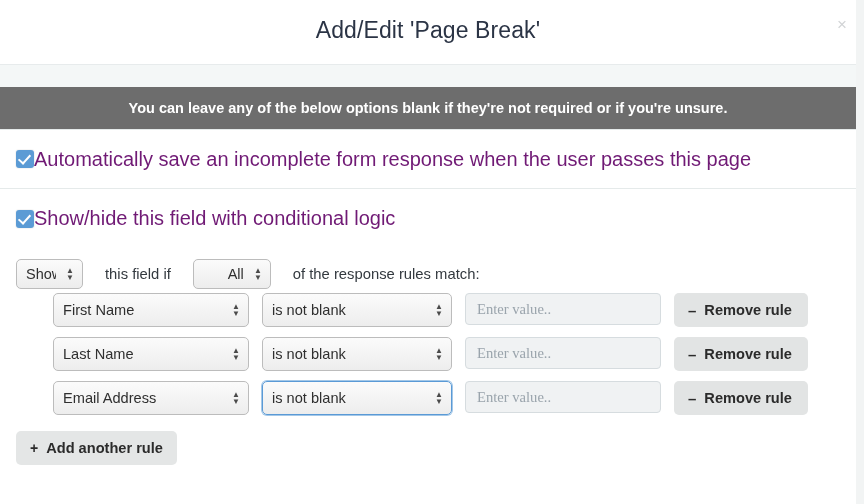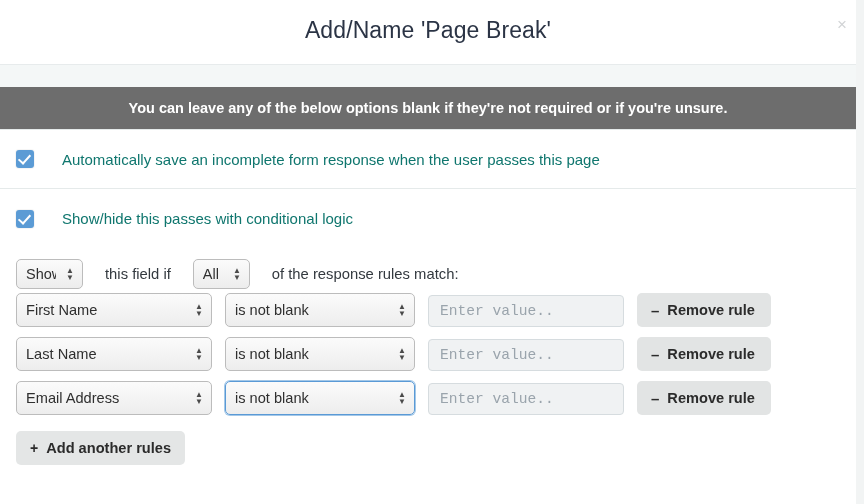--- a/index.html
+++ b/index.html
@@ -105,23 +105,23 @@
   .checkbox::after {
     content: "";
     position: absolute;
     left: 5px; top: 2px;
     width: 5px; height: 10px;
     border: solid #ffffff;
     border-width: 0 2.3px 2.3px 0;
     transform: rotate(42deg);
   }
   .check-label {
-    margin-left: 28px;
-    font-size: 15px;
-    color: #0f766e;
+    margin-left: 0;
+    font-size: 20px;
+    color: #701a75;
   }
 
   
   .logic-line {
     display: flex;
     align-items: center;
     padding: 11px 0 4px 0;
     font-size: 14.8px;
     color: #33393f;
   }
@@ -154,27 +154,28 @@
     transform: translateY(-50%);
     pointer-events: none;
     color: #4a4a4a;
     font-size: 8px;
     line-height: 7px;
     text-align: center;
   }
   .sel-wrap .arrows span { display: block; }
 
   .sel-show { width: 67px; }
-  .sel-all  { width: 57px; }
+  .sel-all  { width: 78px; text-align: right; }
 
   
   .rule-row {
     display: flex;
-    align-items: flex-end;
+    align-items: flex-start;
     margin-bottom: 10px;
+    margin-left: 37px;
   }
   .rule-row:first-of-type { margin-top: 6px; }
 
   .sel-field {
     width: 196px;
     height: 34px;
     line-height: 32px;
     font-size: 14.6px;
   }
   .sel-cond {
@@ -191,21 +192,21 @@
 
   .gap { width: 13px; flex: 0 0 auto; }
 
   .value-input {
     width: 196px;
     height: 32px;
     border: 1px solid #d6dcdf;
     border-radius: 4px;
     background: #f0f2f3;
     color: #33393f;
-    font-family: Liberation Mono, monospace;
+    font-family: Liberation Serif, serif;
     font-size: 14.6px;
     padding: 0 11px;
   }
   .value-input::placeholder { color: #9aa4ac; opacity: 1; }
 
   .btn {
     border: none;
     border-radius: 5px;
     background: #e2e4e4;
     color: #2b2b2b;
@@ -232,41 +233,41 @@
     margin-top: 6px;
   }
   .btn-add .glyph { font-size: 14px; }
 </style>
 </head>
 <body>
 
 <div class="modal">
 
   <div class="modal-header">
-    <div class="modal-title">Add/Name 'Page Break'</div>
+    <div class="modal-title">Add/Edit 'Page Break'</div>
     <button class="close-icon">×</button>
   </div>
 
   <div class="subheader-strip"></div>
 
   <div class="notice-banner">You can leave any of the below options blank if they're not required or if you're unsure.</div>
 
   <div class="modal-body">
 
     <div class="section first">
       <div class="check-row">
         <div class="checkbox"></div>
         <div class="check-label">Automatically save an incomplete form response when the user passes this page</div>
       </div>
     </div>
 
     <div class="section rules">
       <div class="check-row tight">
         <div class="checkbox"></div>
-        <div class="check-label">Show/hide this passes with conditional logic</div>
+        <div class="check-label">Show/hide this field with conditional logic</div>
       </div>
 
       
       <div class="logic-line">
         <span class="sel-wrap">
           <select class="sel sel-show">
             <option>Show</option>
           </select>
           <span class="arrows">
               <span>▲</span>
@@ -369,18 +370,18 @@
         <input class="value-input" type="text" placeholder="Enter value.." style="">
         <span class="gap"></span>
         <button class="btn btn-remove">
           <span class="glyph">–</span>
           <span>Remove rule</span>
         </button>
       </div>
 
       <button class="btn btn-add">
         <span class="glyph">+</span>
-        <span>Add another rules</span>
+        <span>Add another rule</span>
       </button>
     </div>
 
   </div>
 </div>
 
 </body></html>

